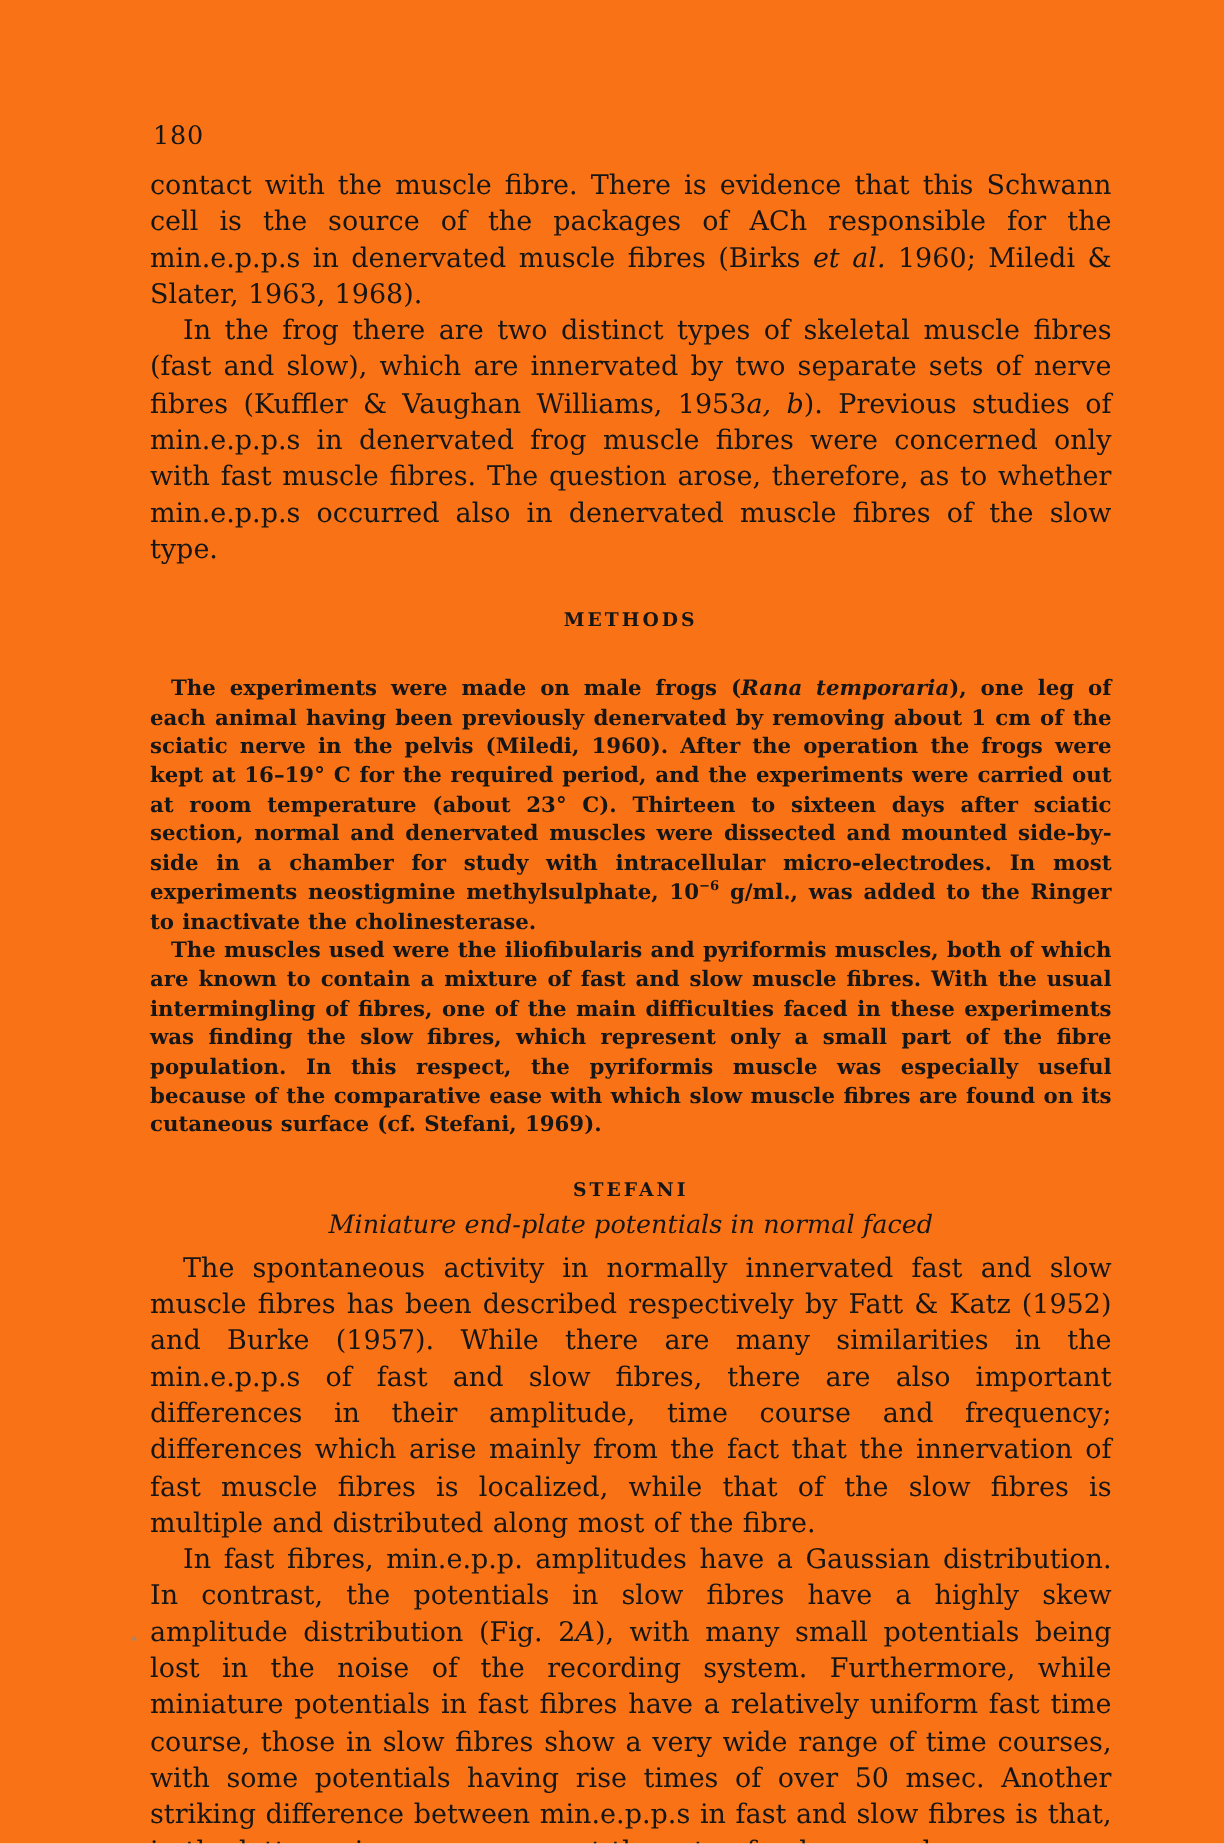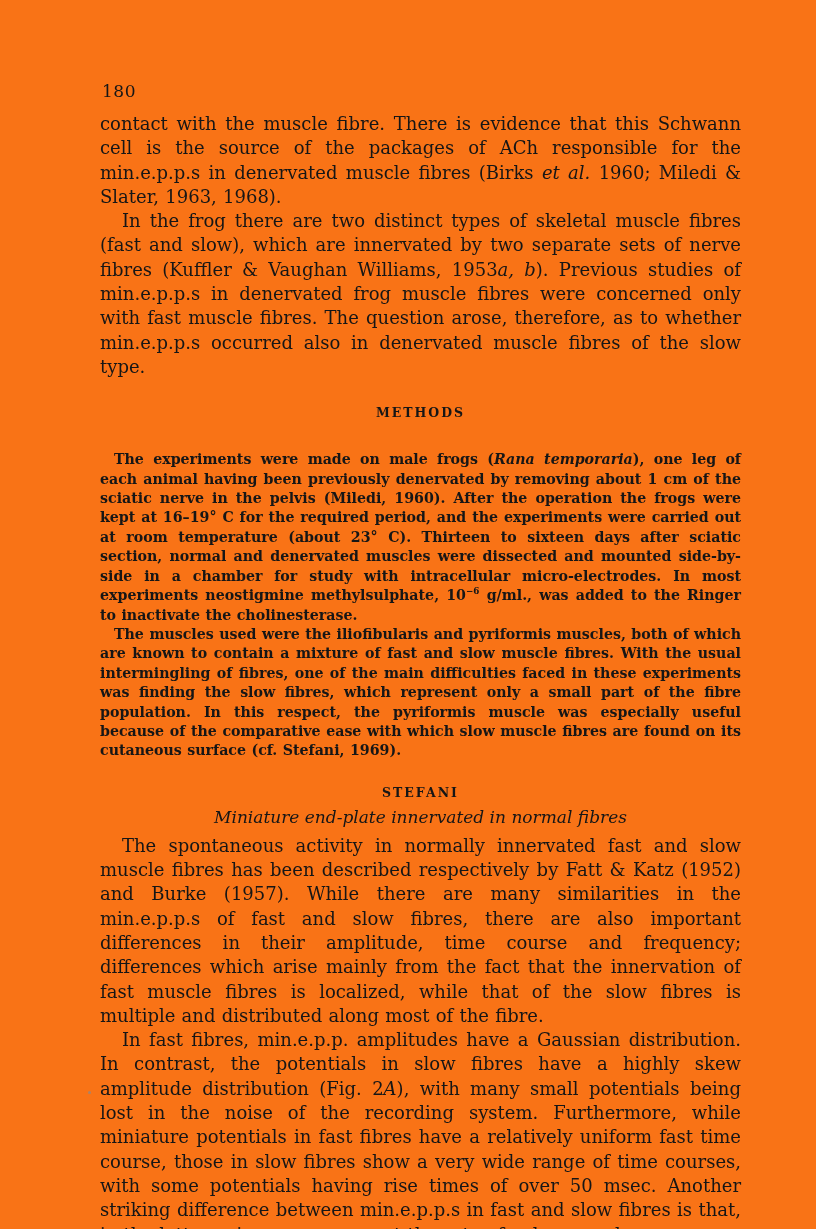--- a/index.html
+++ b/index.html
@@ -111,21 +111,21 @@
     <section>
       <h2 class="section-heading methods-h">METHODS</h2>
       <div class="methods-block">
         <p class="small small-indent"><span>The experiments were made on male frogs (</span><span class="run-i">Rana temporaria</span><span>), one leg of each animal having been previously denervated by removing about 1 cm of the sciatic nerve in the pelvis (Miledi, 1960). After the operation the frogs were kept at 16–19° C for the required period, and the experiments were carried out at room temperature (about 23° C). Thirteen to sixteen days after sciatic section, normal and denervated muscles were dissected and mounted side-by-side in a chamber for study with intracellular micro-electrodes. In most experiments neostigmine methylsulphate, 10</span><span class="run-sup">−6</span><span> g/ml., was added to the Ringer to inactivate the cholinesterase.</span></p>
         <p class="small small-indent"><span>The muscles used were the iliofibularis and pyriformis muscles, both of which are known to contain a mixture of fast and slow muscle fibres. With the usual intermingling of fibres, one of the main difficulties faced in these experiments was finding the slow fibres, which represent only a small part of the fibre population. In this respect, the pyriformis muscle was especially useful because of the comparative ease with which slow muscle fibres are found on its cutaneous surface (cf. Stefani, 1969).</span></p>
       </div>
     </section>
 
     <section>
       <h2 class="section-heading results-h">STEFANI</h2>
-      <h3 class="subheading">Miniature end-plate innervated in normal fibres</h3>
+      <h3 class="subheading">Miniature end-plate potentials in normal faced</h3>
       <p class="body indent rp-first"><span>The spontaneous activity in normally innervated fast and slow muscle fibres has been described respectively by Fatt &amp; Katz (1952) and Burke (1957). While there are many similarities in the min.e.p.p.s of fast and slow fibres, there are also important differences in their amplitude, time course and frequency; differences which arise mainly from the fact that the innervation of fast muscle fibres is localized, while that of the slow fibres is multiple and distributed along most of the fibre.</span></p>
       <p class="body indent"><span>In fast fibres, min.e.p.p. amplitudes have a Gaussian distribution. In contrast, the potentials in slow fibres have a highly skew amplitude distribution (Fig. 2</span><span class="run-i">A</span><span>), with many small potentials being lost in the noise of the recording system. Furthermore, while miniature potentials in fast fibres have a relatively uniform fast time course, those in slow fibres show a very wide range of time courses, with some potentials having rise times of over 50 msec. Another striking difference between min.e.p.p.s in fast and slow fibres is that, in the latter, min.e.p.p.s occur at the rate of only several per</span></p>
     </section>
 
   </div>
 
   <div class="speck"></div>
 </div>
 
 </body></html>

